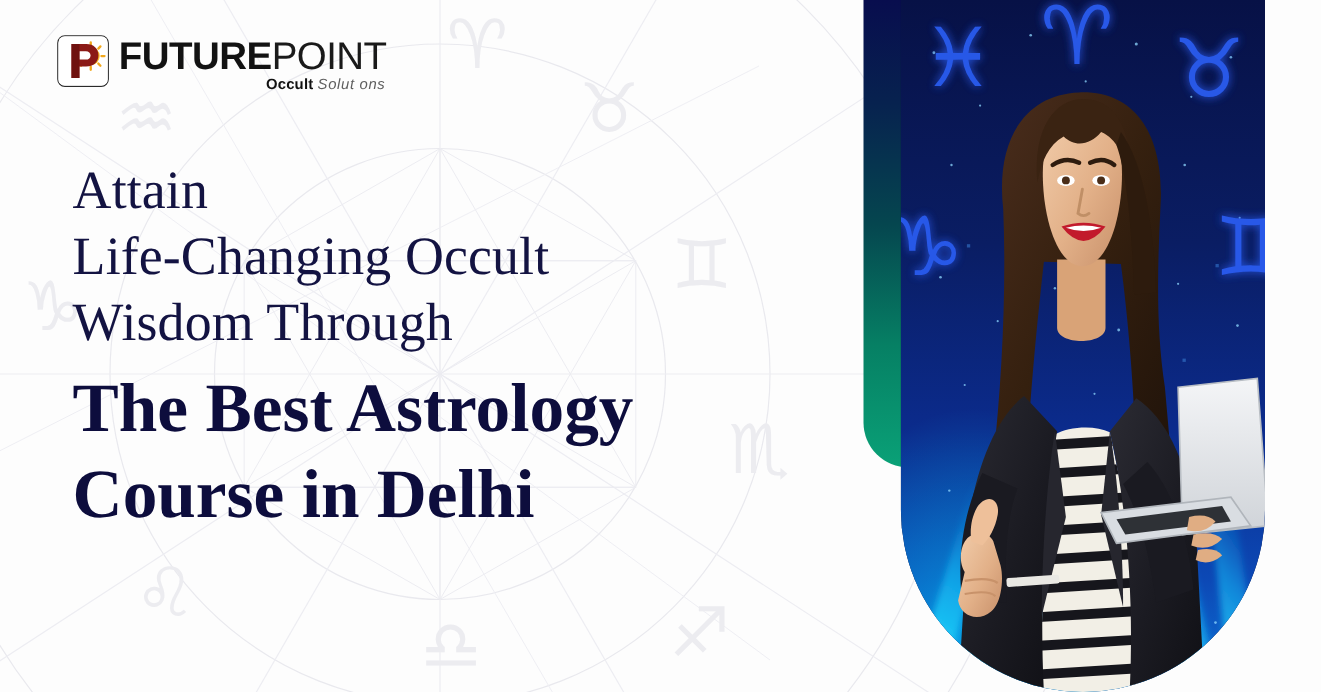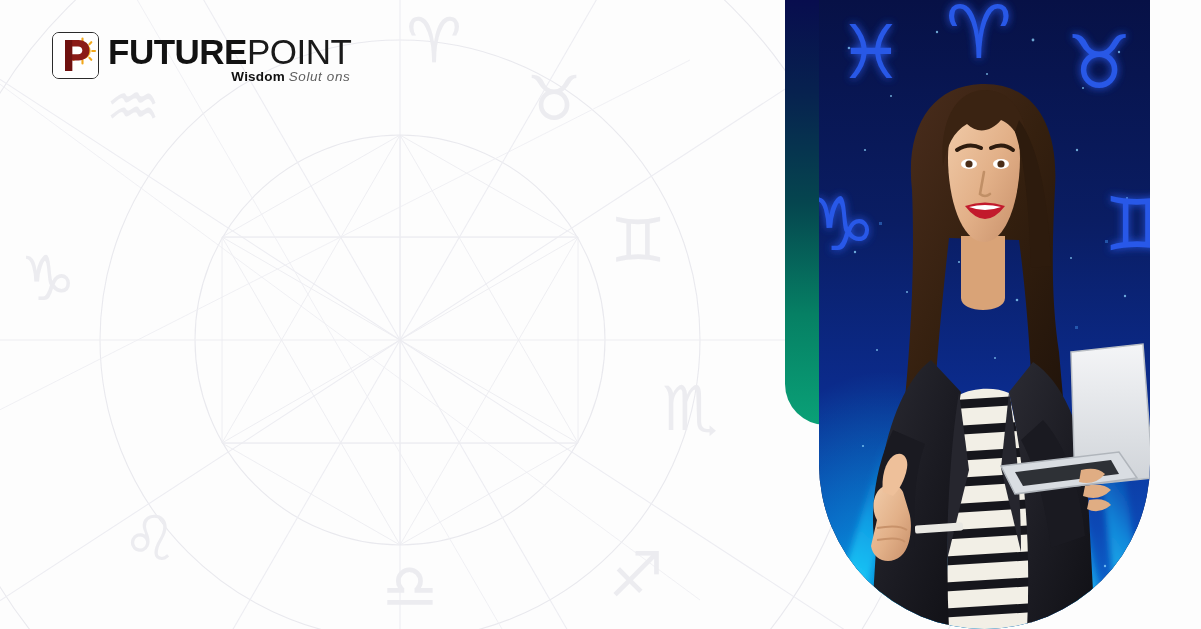--- a/index.html
+++ b/index.html
@@ -252,25 +252,36 @@
         <path d="M12 7 h13.5 c6.6 0 11 4.2 11 10.2 0 6.1 -4.5 10.2 -11.2 10.2 h-6.1 V38 H12 Z" fill="#8b1a16"></path>
         <path d="M19.2 13.6 h5.8 c2.6 0 4.3 1.5 4.3 3.8 0 2.3 -1.7 3.8 -4.3 3.8 h-5.8 Z" fill="#ffffff"></path>
         <path d="M12 7 h7.2 v31 H12 Z" fill="#6f110f"></path>
       </svg>
     </div>
     <div class="logo-text">
       <div class="logo-word">
         <span class="lw-bold">FUTURE</span><span class="lw-thin">POINT</span>
       </div>
       <div class="logo-sub">
-        <span class="sub-astro">Wisdom</span><span> </span><span class="sub-sol">Solut ons</span>
+        <span class="sub-astro">Occult</span><span> </span><span class="sub-sol">Solut ons</span>
       </div>
     </div>
   </div>
 
+  <div class="headline">
+    <div class="hl-light">
+      <span class="hl-line">Attain</span>
+      <span class="hl-line">Life-Changing Occult</span>
+      <span class="hl-line">Wisdom Through</span>
+    </div>
+    <div class="hl-bold">
+      <span class="hl-line">The Best Astrology</span>
+      <span class="hl-line">Course in Delhi</span>
+    </div>
+  </div>
 
   <div class="visual-wrap">
 
     <div class="accent-strip"></div>
 
     <div class="photo-card">
       <div class="photo-inner"></div>
 
       <svg class="stars" viewBox="0 0 331 629" aria-hidden="true">
         <g fill="#8fd8ff" opacity="0.75">

